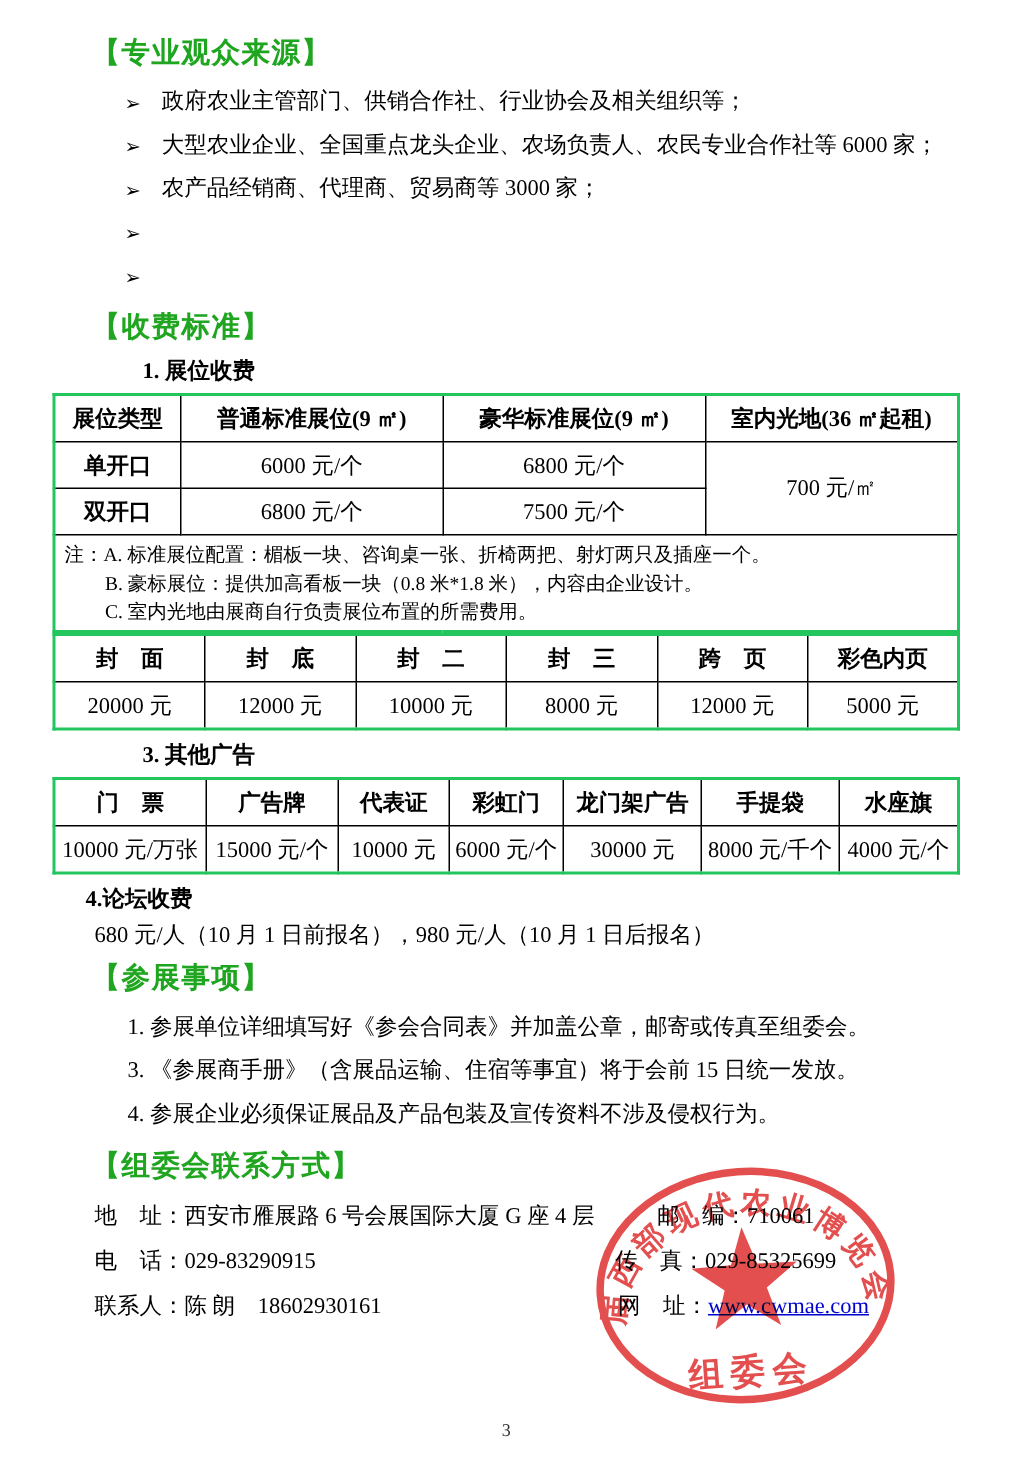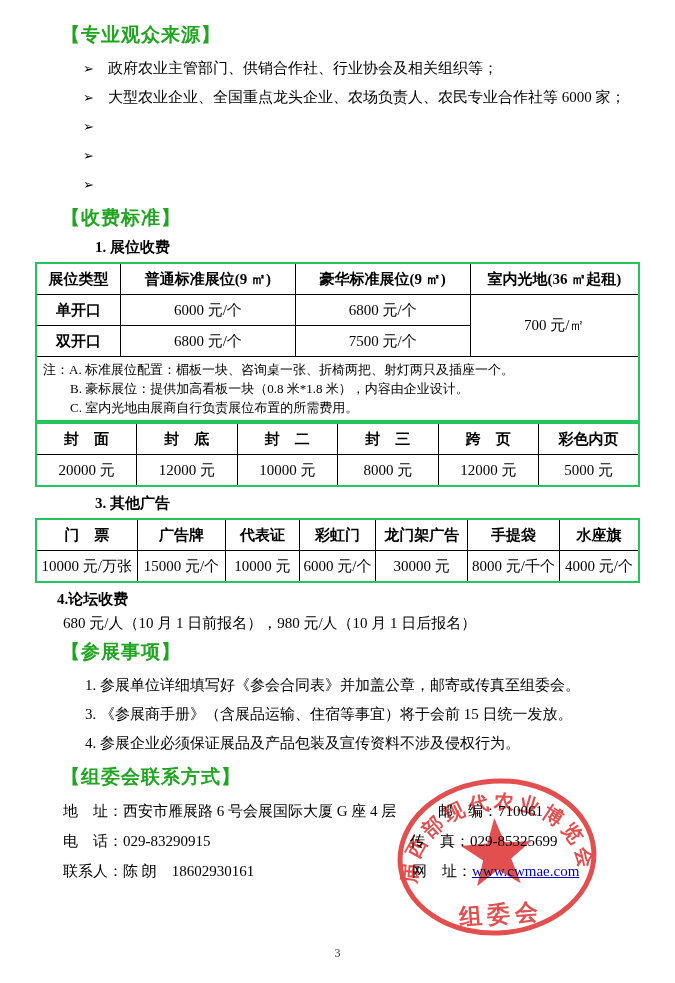--- a/index.html
+++ b/index.html
@@ -50,20 +50,21 @@
     <div class="bullet">
       <span class="arrow">➢</span>
       <span>政府农业主管部门、供销合作社、行业协会及相关组织等；</span>
     </div>
     <div class="bullet">
       <span class="arrow">➢</span>
       <span>大型农业企业、全国重点龙头企业、农场负责人、农民专业合作社等 6000 家；</span>
     </div>
     <div class="bullet">
       <span class="arrow">➢</span>
+      <span>农产品经销商、代理商、贸易商等 3000 家；</span>
     </div>
     <div class="bullet">
       <span class="arrow">➢</span>
     </div>
     <div class="bullet">
       <span class="arrow">➢</span>
     </div>
   </div>
 
   <div class="sec-title">【收费标准】</div>

